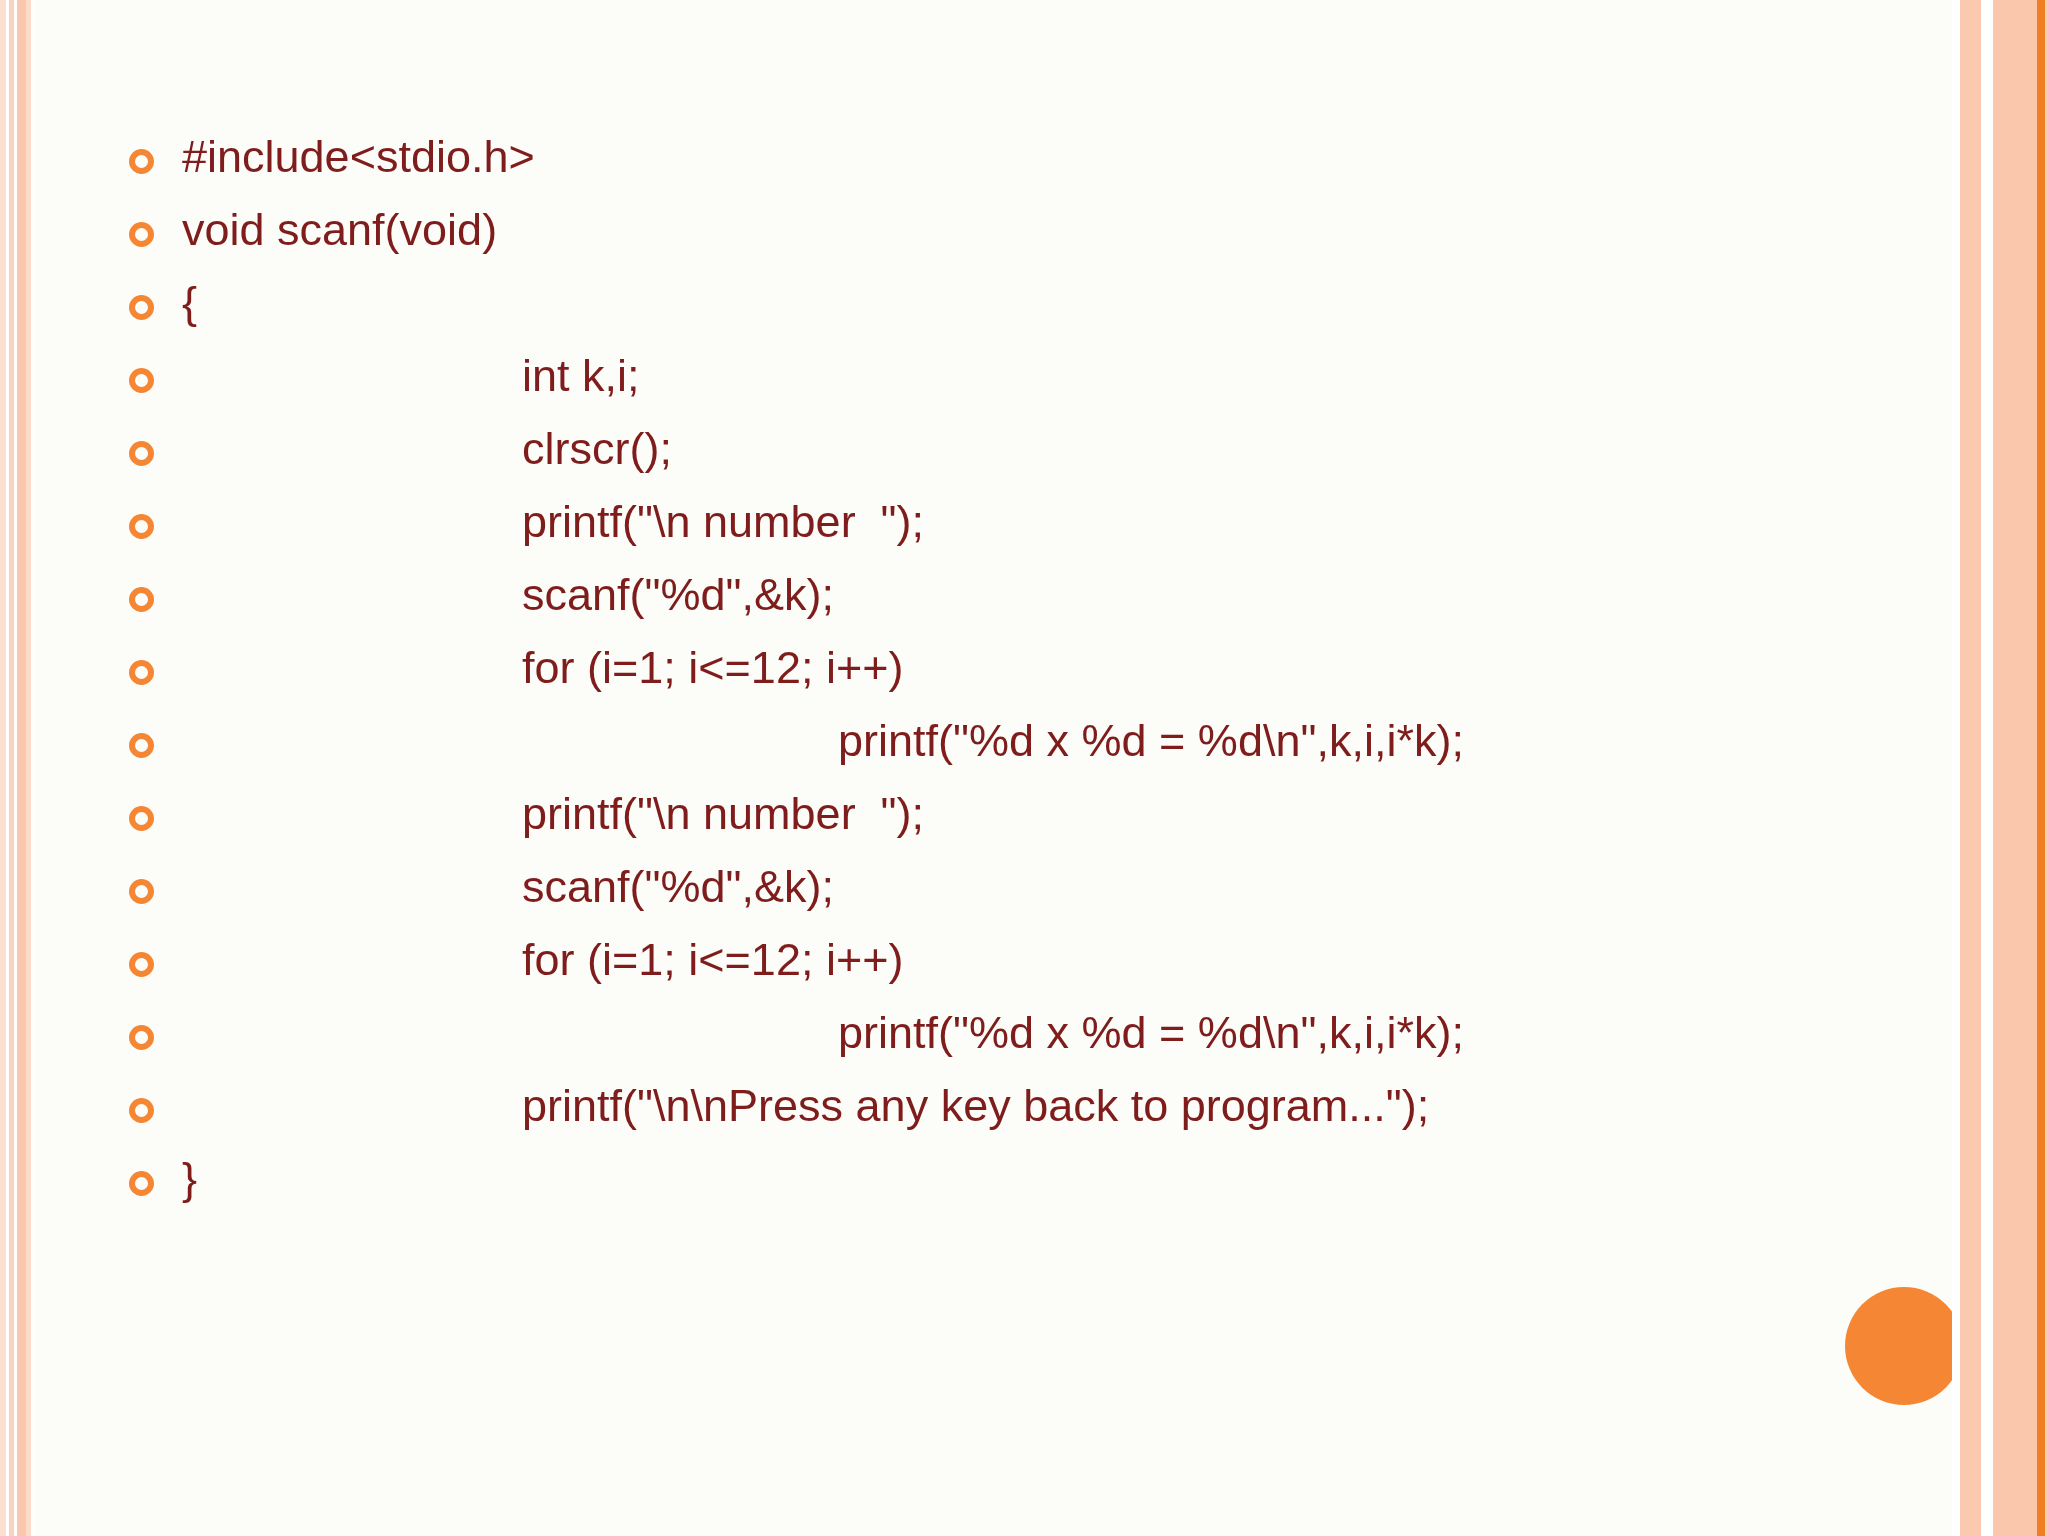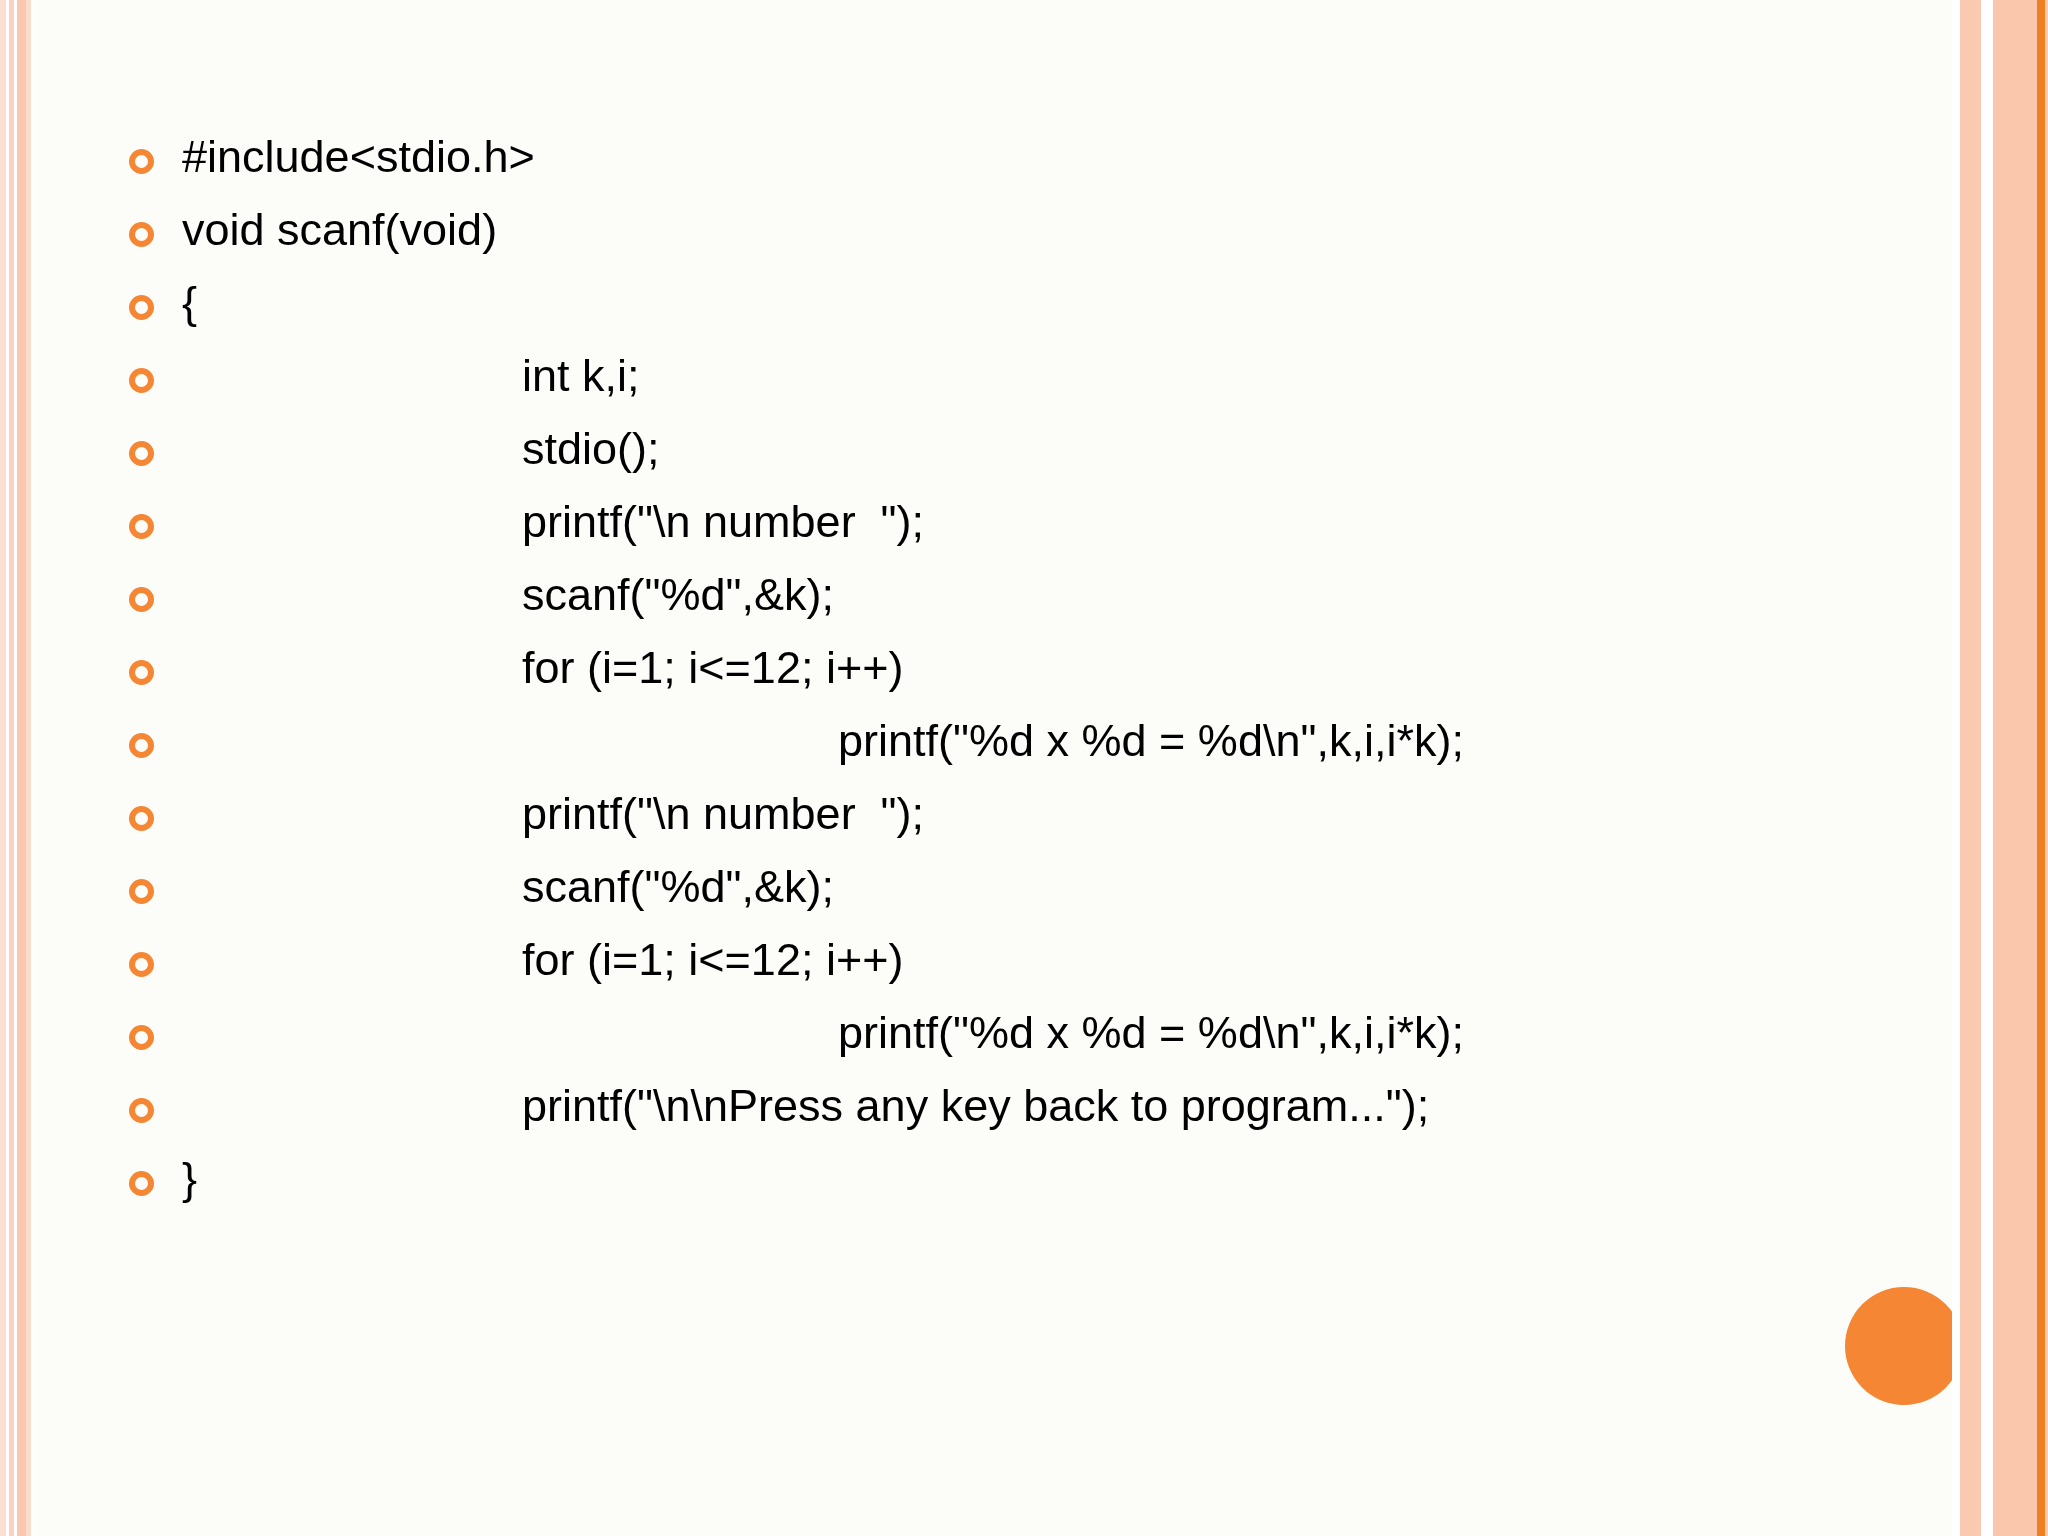--- a/index.html
+++ b/index.html
@@ -75,21 +75,21 @@
     list-style: none;
     margin: 0;
     padding: 0;
   }
   .code-line {
     position: relative;
     height: 73px;
     line-height: 73px;
     white-space: pre;
     font-size: 45px;
-    color: #000000;
+    color: #7f1d1d;
     font-family: "Liberation Sans", sans-serif;
   }
   .bullet {
     position: absolute;
     left: 19px;
     top: 29px;
     width: 13px;
     height: 13px;
     border-radius: 50%;
     border: 6px solid #f58634;
@@ -114,21 +114,21 @@
     <div class="stripe sL2"></div>
     <div class="stripe sL3"></div>
     <div class="stripe sL4"></div>
   </div>
 
   <ul class="code-list" id="code-list">
       <li class="code-line ind0"><span class="bullet"></span><span class="code-text">#include&lt;stdio.h&gt;</span></li>
       <li class="code-line ind0"><span class="bullet"></span><span class="code-text">void scanf(void)</span></li>
       <li class="code-line ind0"><span class="bullet"></span><span class="code-text">{</span></li>
       <li class="code-line ind1"><span class="bullet"></span><span class="code-text">int k,i;</span></li>
-      <li class="code-line ind1"><span class="bullet"></span><span class="code-text">stdio();</span></li>
+      <li class="code-line ind1"><span class="bullet"></span><span class="code-text">clrscr();</span></li>
       <li class="code-line ind1"><span class="bullet"></span><span class="code-text">printf("\n number  ");</span></li>
       <li class="code-line ind1"><span class="bullet"></span><span class="code-text">scanf("%d",&amp;k);</span></li>
       <li class="code-line ind1"><span class="bullet"></span><span class="code-text">for (i=1; i&lt;=12; i++)</span></li>
       <li class="code-line ind2"><span class="bullet"></span><span class="code-text">printf("%d x %d = %d\n",k,i,i*k);</span></li>
       <li class="code-line ind1"><span class="bullet"></span><span class="code-text">printf("\n number  ");</span></li>
       <li class="code-line ind1"><span class="bullet"></span><span class="code-text">scanf("%d",&amp;k);</span></li>
       <li class="code-line ind1"><span class="bullet"></span><span class="code-text">for (i=1; i&lt;=12; i++)</span></li>
       <li class="code-line ind2"><span class="bullet"></span><span class="code-text">printf("%d x %d = %d\n",k,i,i*k);</span></li>
       <li class="code-line ind1"><span class="bullet"></span><span class="code-text">printf("\n\nPress any key back to program...");</span></li>
       <li class="code-line ind0"><span class="bullet"></span><span class="code-text">}</span></li>

